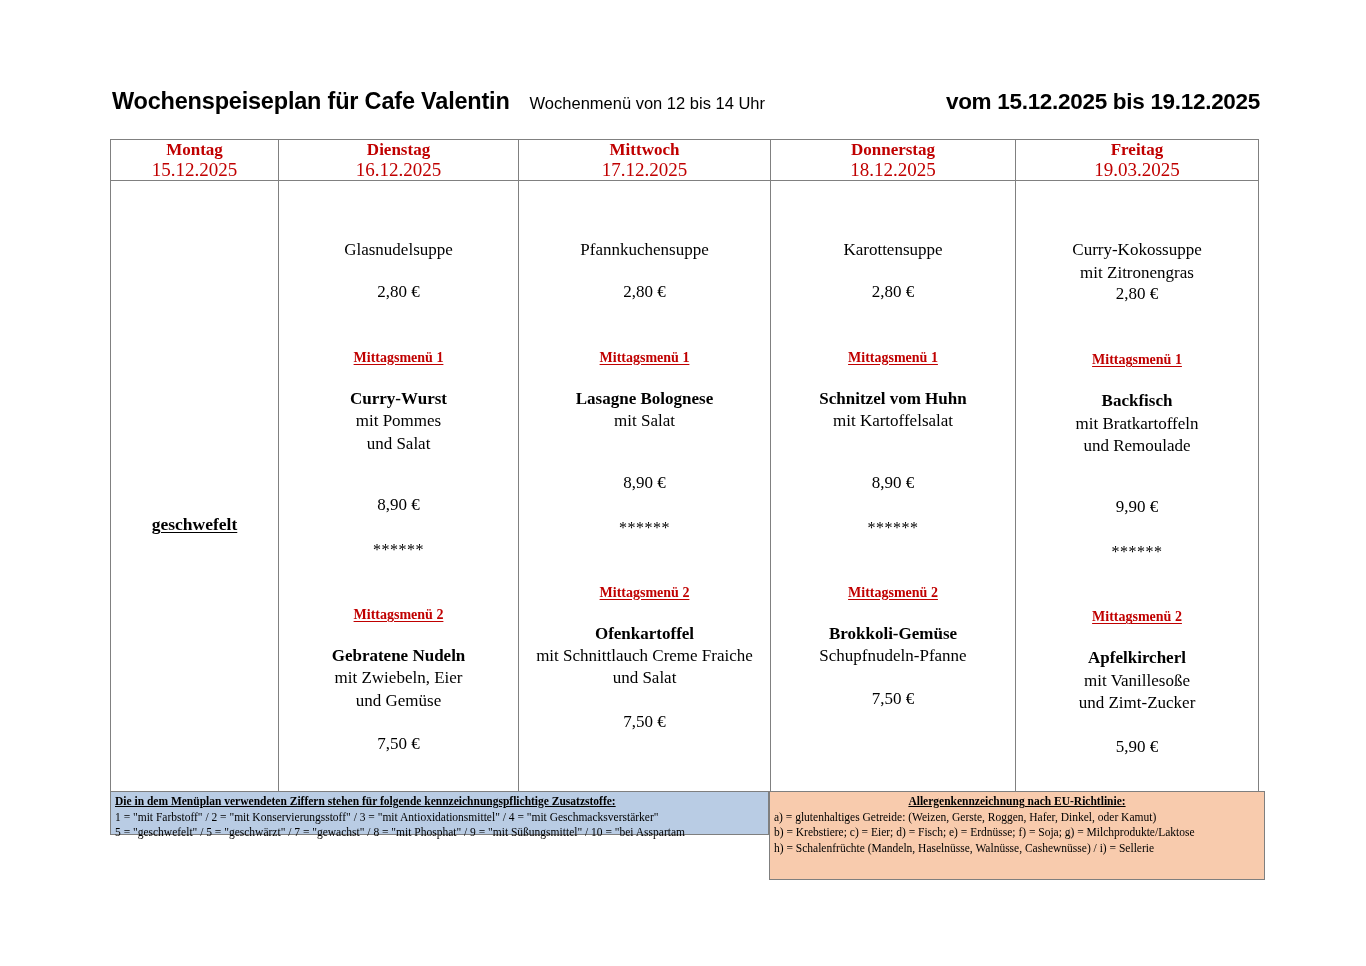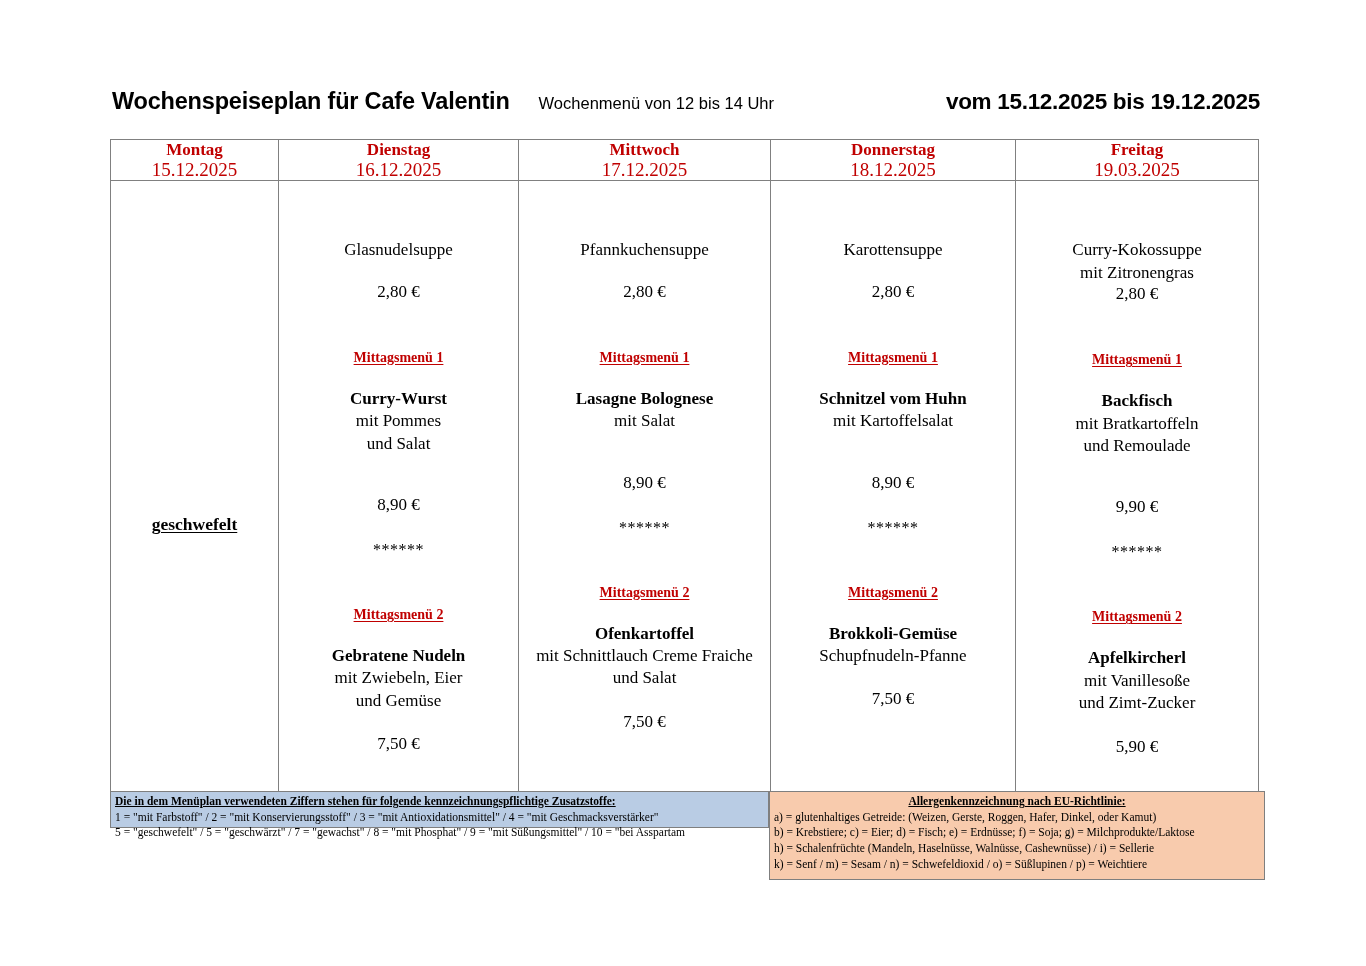--- a/index.html
+++ b/index.html
@@ -35,21 +35,21 @@
     font-size: 23.5px;
     color: #000000;
     letter-spacing: -0.2px;
     white-space: nowrap;
   }
   .title-sub {
     font-family: "Liberation Sans", sans-serif;
     font-weight: normal;
     font-size: 16.5px;
     color: #000000;
-    margin-left: 29px;
+    margin-left: 20px;
     white-space: nowrap;
   }
   .title-range {
     font-family: "Liberation Sans", sans-serif;
     font-weight: bold;
     font-size: 22.5px;
     color: #000000;
     margin-left: auto;
     letter-spacing: -0.3px;
     white-space: nowrap;
@@ -175,21 +175,21 @@
     margin-top: 26px;
   }
   .price-m2 { margin-top: 22px; }
 
   
   .legend-additives {
     position: absolute;
     left: 110px;
     top: 791px;
     width: 659px;
-    height: 37px;
+    height: 44px;
     background: #b9cce4;
     border: 1px solid #7f7f7f;
     box-sizing: border-box;
     padding: 2px 4px 0 4px;
   }
   .legend-allergens {
     position: absolute;
     left: 769px;
     top: 791px;
     width: 496px;
@@ -371,16 +371,15 @@
     <div class="legend-title">Die in dem Menüplan verwendeten Ziffern stehen für folgende kennzeichnungspflichtige Zusatzstoffe:</div>
     <div class="legend-line">1 = "mit Farbstoff" / 2 = "mit Konservierungsstoff" / 3 = "mit Antioxidationsmittel" / 4 = "mit Geschmacksverstärker"</div>
     <div class="legend-line">5 = "geschwefelt" / 5 = "geschwärzt" / 7 = "gewachst" / 8 = "mit Phosphat" / 9 = "mit Süßungsmittel" / 10 = "bei Asspartam</div>
   </div>
 
   <div class="legend-allergens">
     <div class="legend-title centered">Allergenkennzeichnung nach EU-Richtlinie:</div>
     <div class="legend-line">a) = glutenhaltiges Getreide:  (Weizen, Gerste, Roggen, Hafer, Dinkel, oder Kamut)</div>
     <div class="legend-line">b) = Krebstiere; c) = Eier;  d) = Fisch;  e) = Erdnüsse;  f) = Soja;  g) = Milchprodukte/Laktose</div>
     <div class="legend-line">h) = Schalenfrüchte (Mandeln, Haselnüsse, Walnüsse, Cashewnüsse) / i) = Sellerie</div>
-    <div class="legend-line">k) = Senf /  m) = Sesam /  n) = Schwefeldioxid /  o) = Süßlupinen /  p) = Weichtiere</div>
   </div>
 
 </div>
 
 </body></html>

